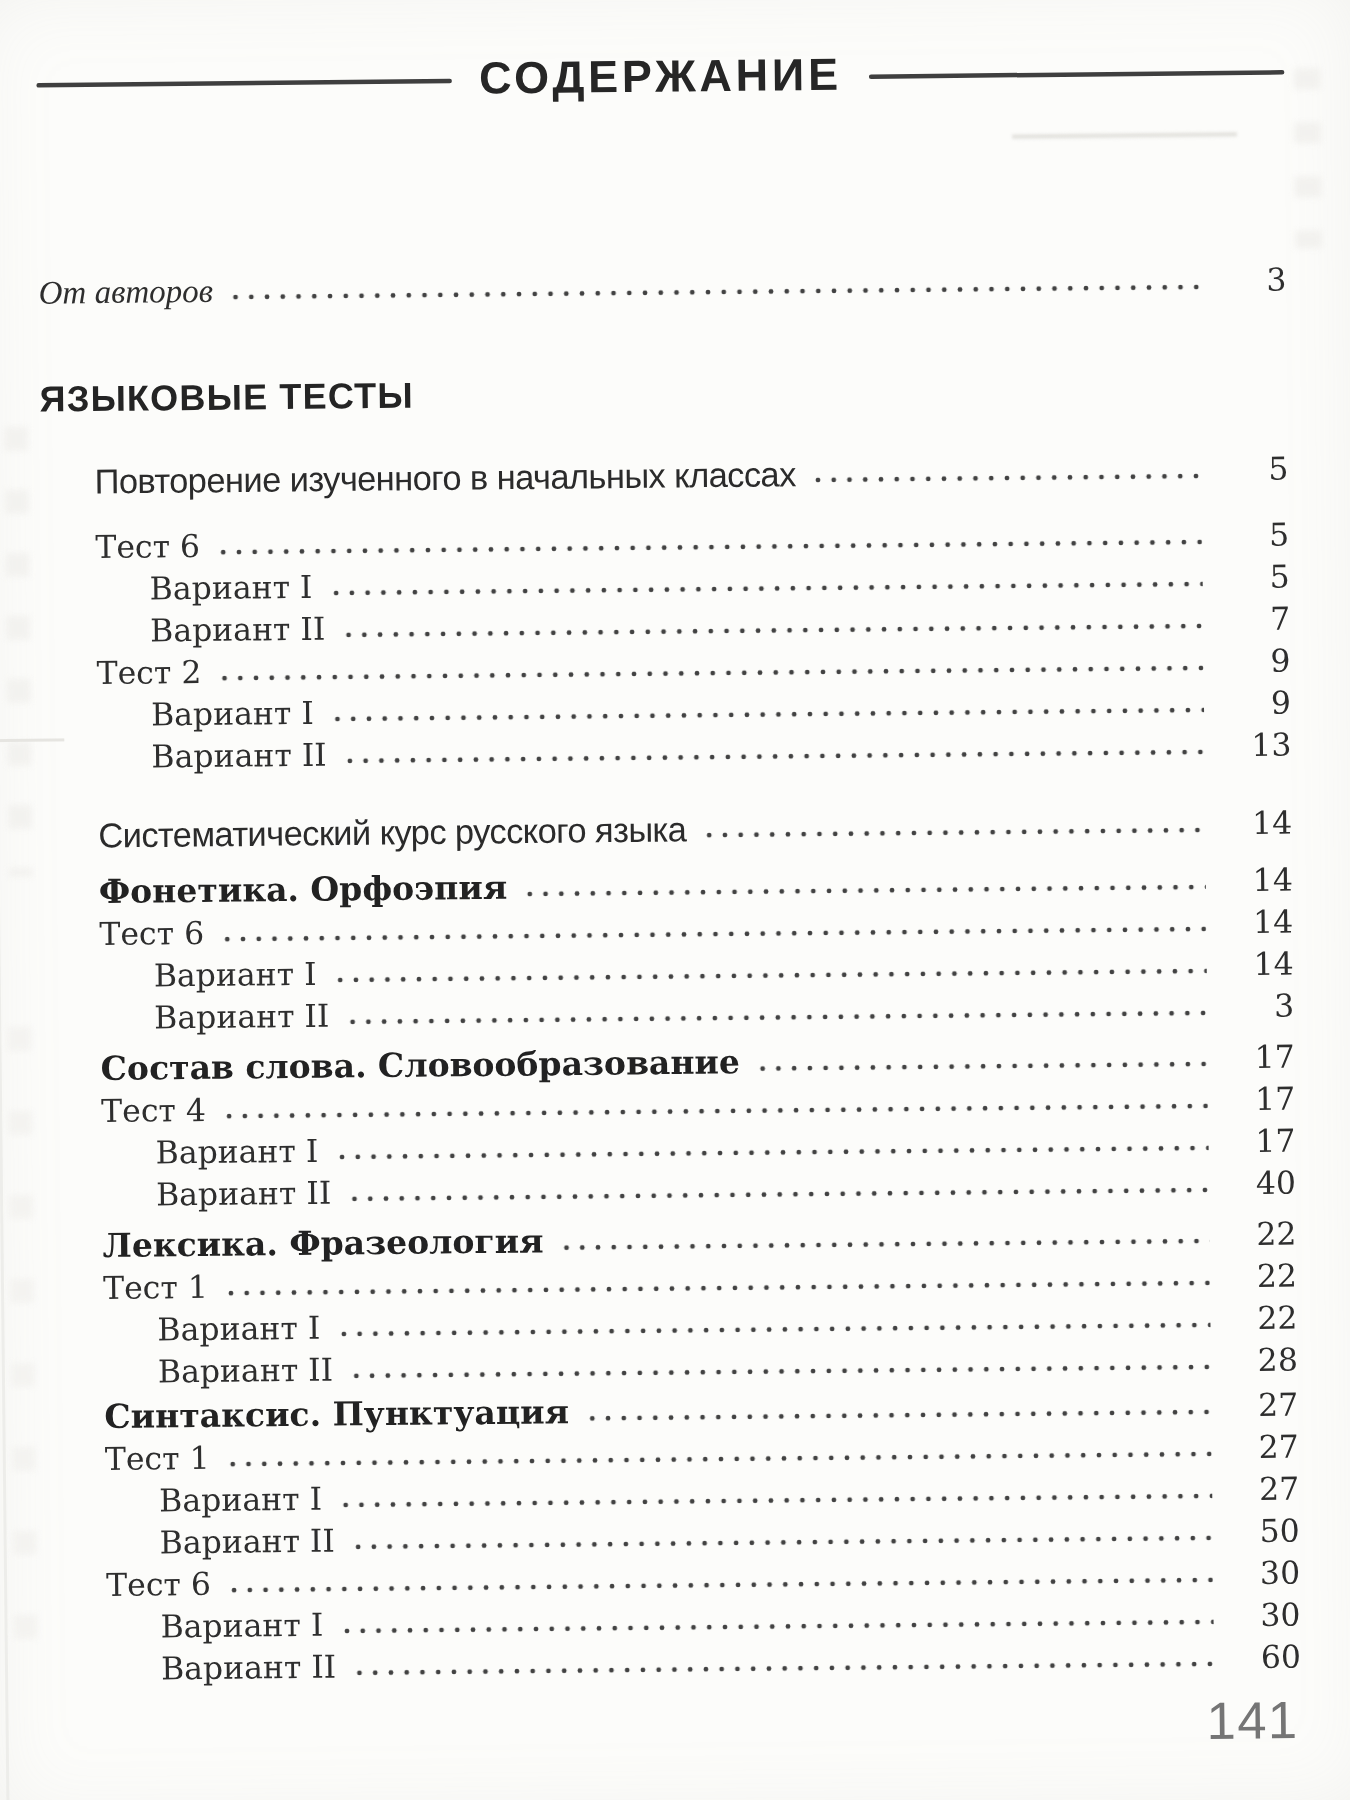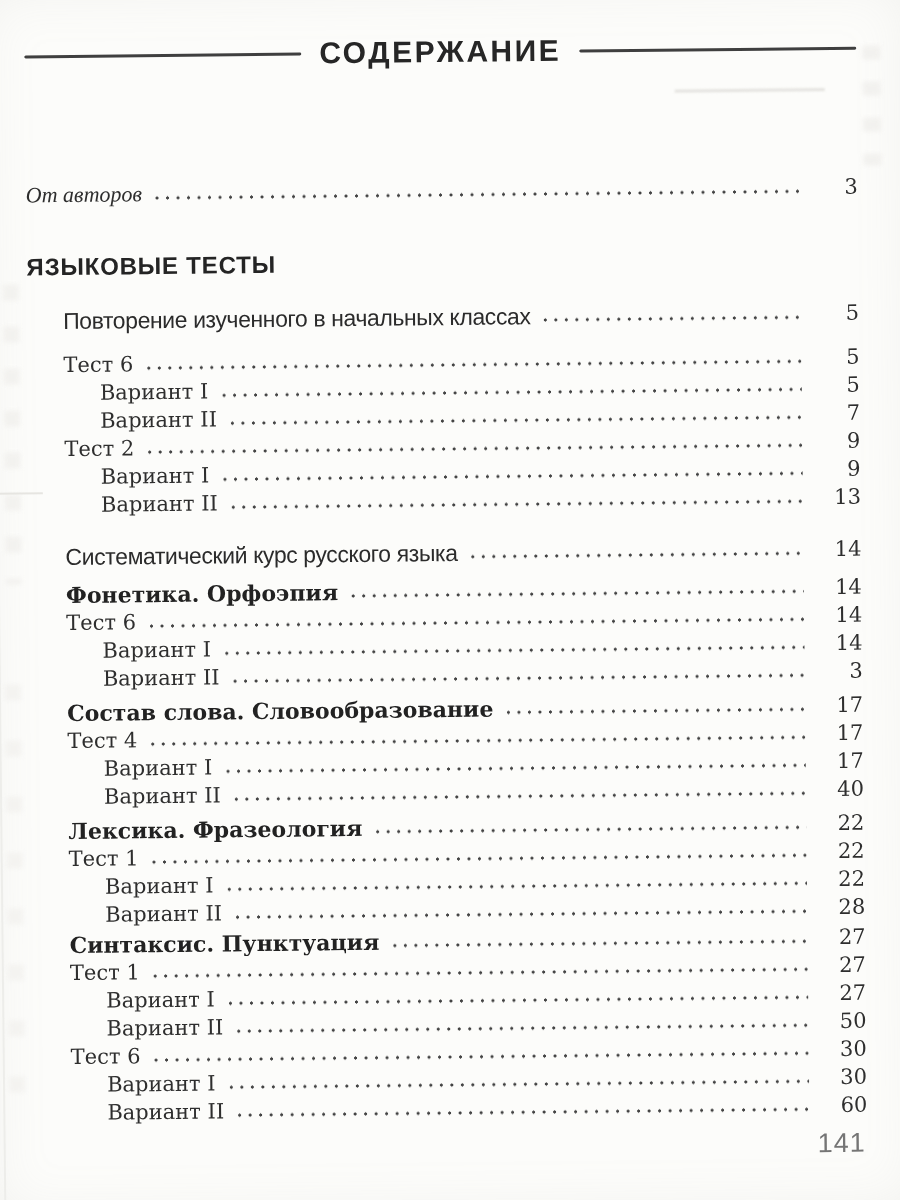--- a/index.html
+++ b/index.html
@@ -57,21 +57,21 @@
   .gap-chap1{margin-top:22px;}
   .gap-test1{margin-top:16px;}
   .gap-chap2{margin-top:20px;}
   .gap-sec{margin-top:10px;}
   .gap-sec-sm1{margin-top:6px;}
   .gap-sec-sm2{margin-top:2px;}
 
   
   .folio{
     position:absolute;top:1152px;right:60px;
-    font-family:"Liberation Sans", sans-serif;font-size:27px;letter-spacing:1px;
+    font-family:"Liberation Sans", sans-serif;font-size:35px;letter-spacing:1px;
     color:#757575;
   }
 
   
   .smudge{position:absolute;pointer-events:none;}
   .s1{left:700px;top:112px;width:150px;height:3px;background:#e4e3df;filter:blur(1px);}
   .s2{left:18px;top:0;width:2px;height:1240px;background:#ededea;}
   .s3{left:26px;top:300px;width:16px;height:300px;
       background:repeating-linear-gradient(to bottom,#f0efec 0 16px, rgba(0,0,0,0) 16px 42px);
       filter:blur(2px);opacity:.7;}

